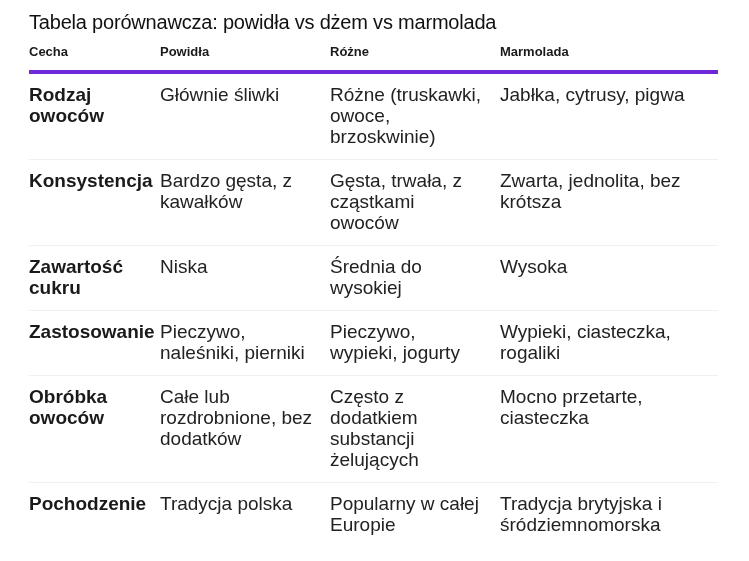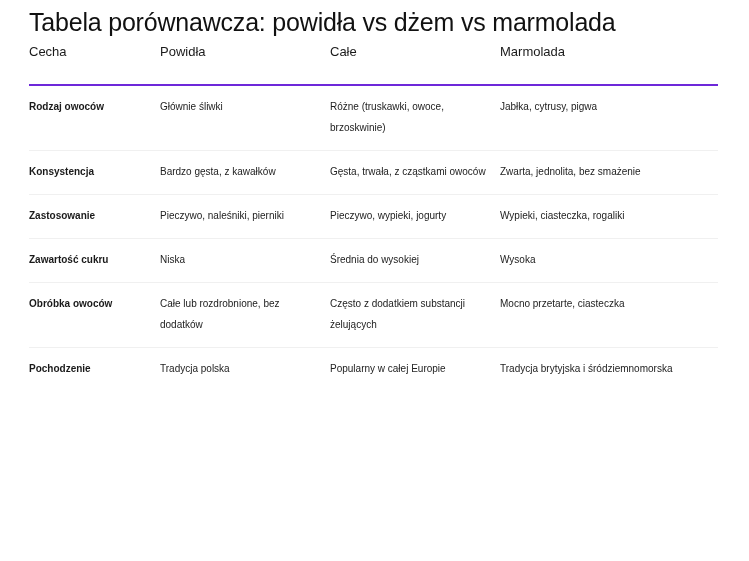--- a/index.html
+++ b/index.html
@@ -12,21 +12,21 @@
       height: 561px;
       overflow: hidden;
       font-family: "Liberation Sans", "DejaVu Sans", sans-serif;
       color: #1a1a1a;
       position: relative;
     }
     .title {
       position: absolute;
       left: 29px;
       top: 10px;
-      font-size: 25px;
+      font-size: 20px;
       font-weight: 500;
       letter-spacing: -0.2px;
       color: #111111;
       margin: 0;
       line-height: 24px;
     }
     table {
       position: absolute;
       left: 29px;
       top: 40px;
@@ -34,29 +34,29 @@
       border-collapse: collapse;
       table-layout: fixed;
     }
     col.c1 { width: 131px; }
     col.c2 { width: 170px; }
     col.c3 { width: 170px; }
     col.c4 { width: 218px; }
     th {
       text-align: left;
       font-size: 13px;
-      font-weight: 400;
+      font-weight: 700;
       color: #1a1a1a;
-      padding: 4px 0 24px 0;
-      border-bottom: 2px solid #6d28d9;
+      padding: 4px 0 10px 0;
+      border-bottom: 4px solid #6d28d9;
       line-height: 16px;
       vertical-align: top;
     }
     td {
-      font-size: 10px;
+      font-size: 19px;
       color: #222222;
       line-height: 21px;
       padding: 10px 14px 12px 0;
       vertical-align: top;
       border-bottom: 1px solid #f0f0f0;
     }
     tr:last-child td {
       border-bottom: none;
     }
     td.feature {
@@ -73,48 +73,48 @@
   <colgroup>
     <col class="c1">
       <col class="c2">
       <col class="c3">
       <col class="c4">
   </colgroup>
   <thead>
     <tr>
       <th>Cecha</th>
       <th>Powidła</th>
-      <th>Całe</th>
+      <th>Różne</th>
       <th>Marmolada</th>
     </tr>
   </thead>
   <tbody>
     <tr>
       <td class="feature">Rodzaj owoców</td>
       <td>Głównie śliwki</td>
       <td>Różne (truskawki, owoce, brzoskwinie)</td>
       <td>Jabłka, cytrusy, pigwa</td>
     </tr>
     <tr>
       <td class="feature">Konsystencja</td>
       <td>Bardzo gęsta, z kawałków</td>
       <td>Gęsta, trwała, z cząstkami owoców</td>
-      <td>Zwarta, jednolita, bez smażenie</td>
+      <td>Zwarta, jednolita, bez krótsza</td>
+    </tr>
+    <tr>
+      <td class="feature">Zawartość cukru</td>
+      <td>Niska</td>
+      <td>Średnia do wysokiej</td>
+      <td>Wysoka</td>
     </tr>
     <tr>
       <td class="feature">Zastosowanie</td>
       <td>Pieczywo, naleśniki, pierniki</td>
       <td>Pieczywo, wypieki, jogurty</td>
       <td>Wypieki, ciasteczka, rogaliki</td>
-    </tr>
-    <tr>
-      <td class="feature">Zawartość cukru</td>
-      <td>Niska</td>
-      <td>Średnia do wysokiej</td>
-      <td>Wysoka</td>
     </tr>
     <tr>
       <td class="feature">Obróbka owoców</td>
       <td>Całe lub rozdrobnione, bez dodatków</td>
       <td>Często z dodatkiem substancji żelujących</td>
       <td>Mocno przetarte, ciasteczka</td>
     </tr>
     <tr>
       <td class="feature">Pochodzenie</td>
       <td>Tradycja polska</td>

